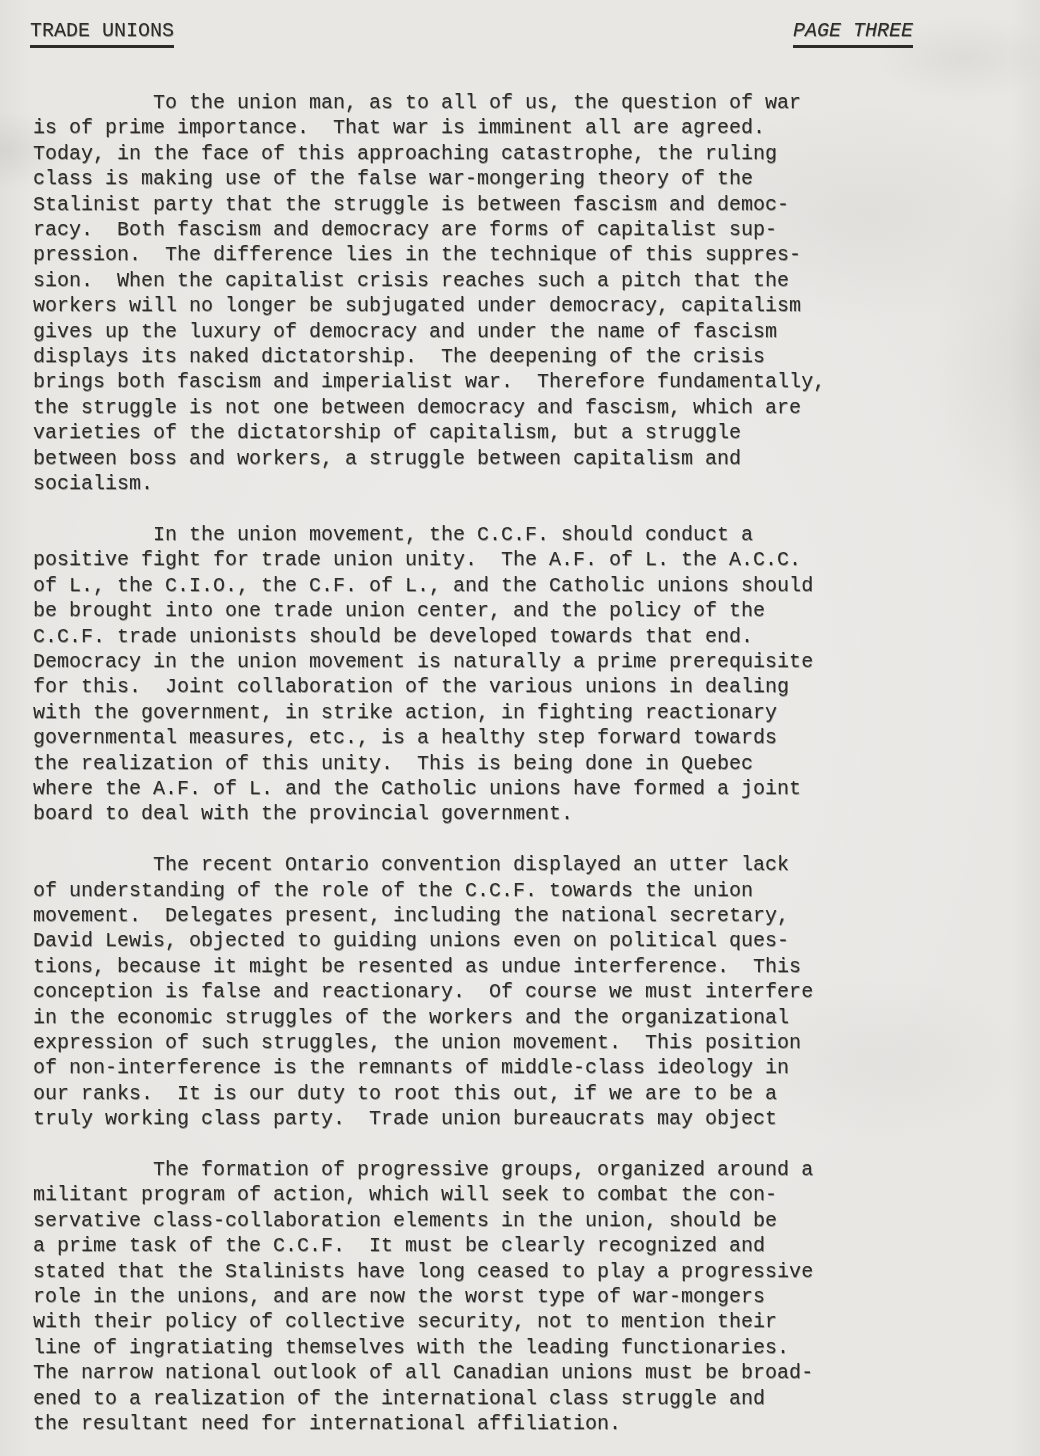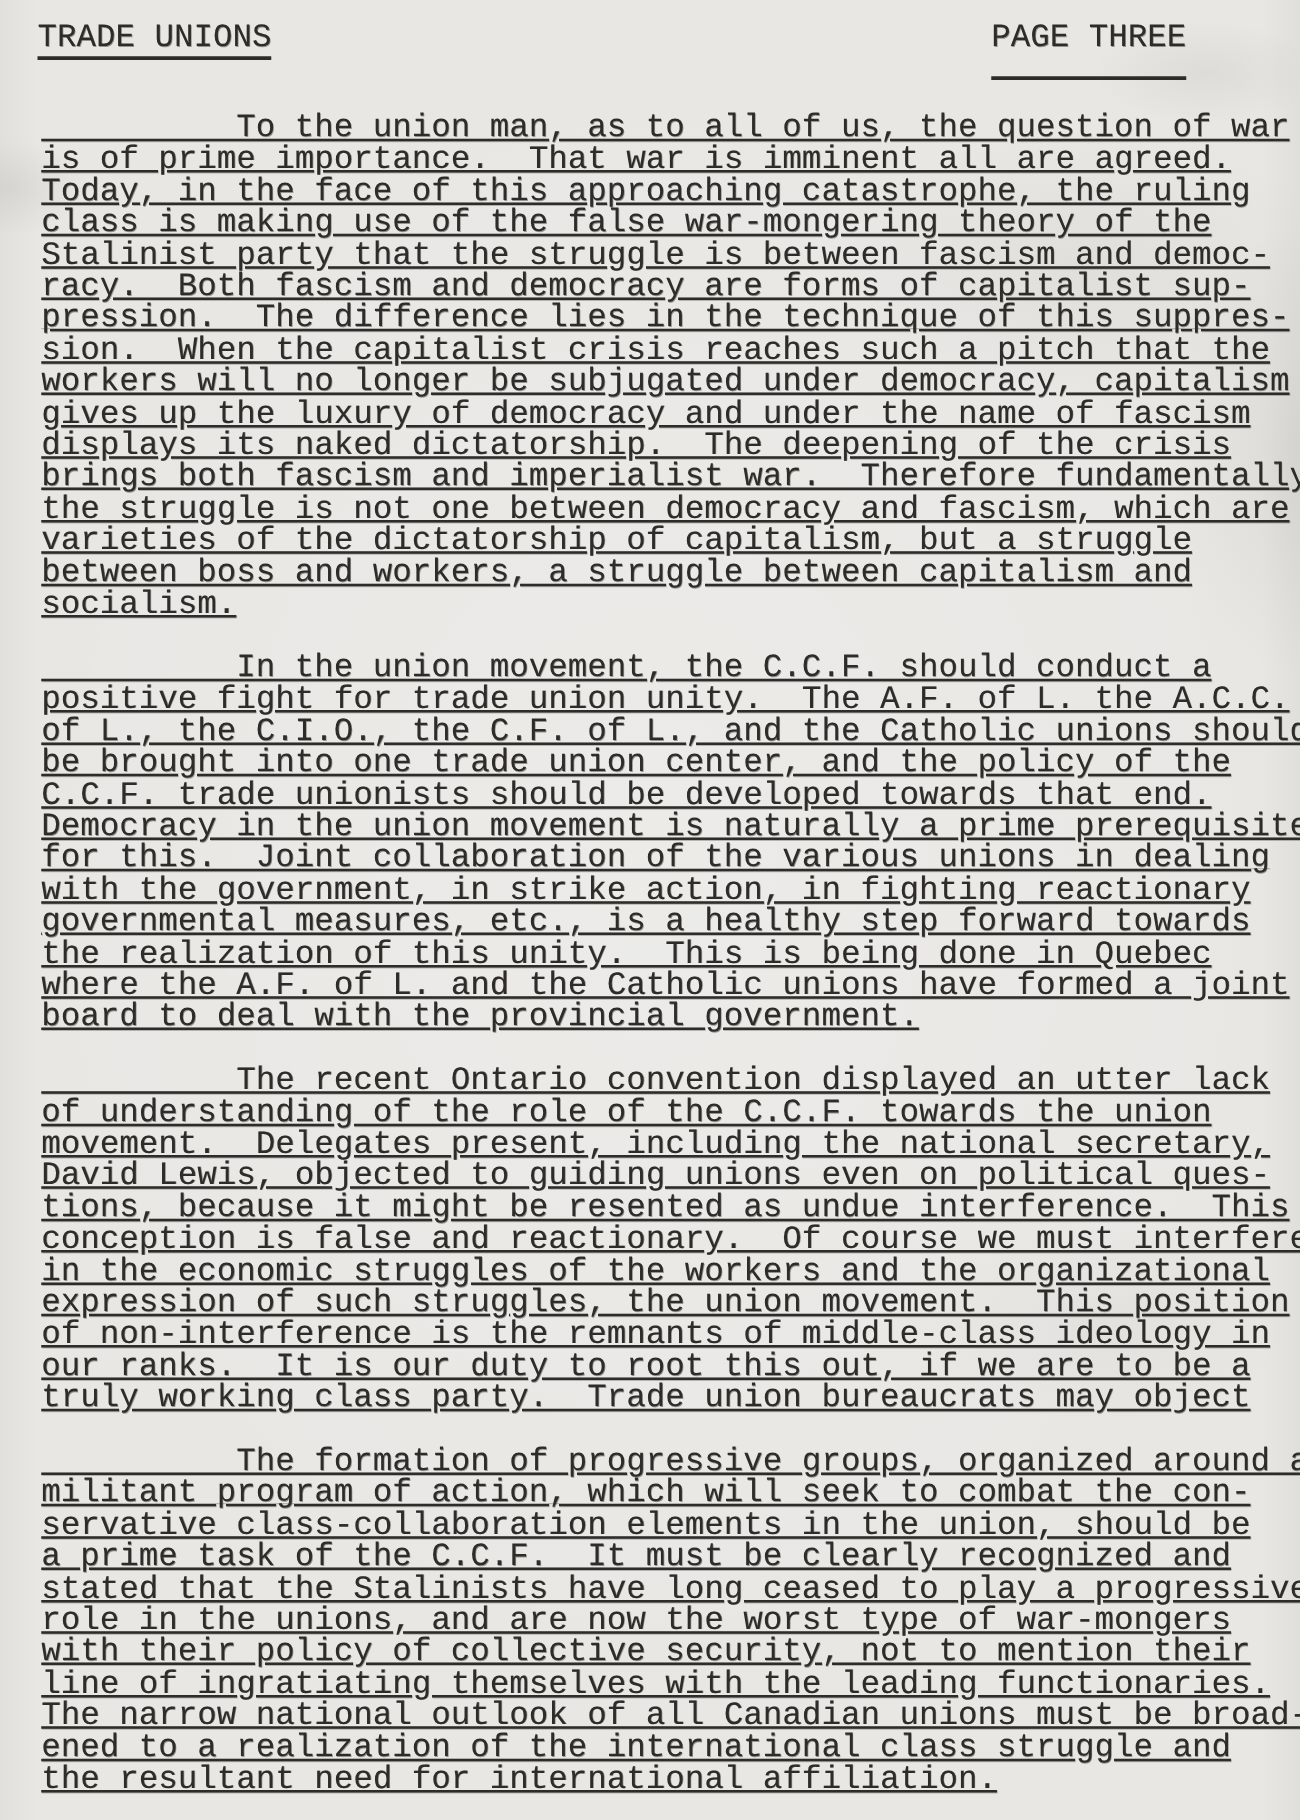--- a/index.html
+++ b/index.html
@@ -22,51 +22,51 @@
       radial-gradient(ellipse 220px 120px at 880px 1060px, rgba(70,70,65,0.04), transparent 70%),
       radial-gradient(ellipse 700px 900px at 520px 700px, rgba(255,255,255,0.18), transparent 75%),
       linear-gradient(90deg, rgba(90,90,85,0.05) 0%, rgba(0,0,0,0) 3%, rgba(0,0,0,0) 97%, rgba(90,90,85,0.06) 100%);
   }
   .page {
     position: absolute;
     inset: 0;
     color: var(--ink, #2e2c29);
   }
   .typed {
-    font-size: 26px;
+    font-size: 20px;
     line-height: 25.4px;
     letter-spacing: 0;
     text-shadow: 0.5px 0.5px 0.5px rgba(46,44,41,0.45);
   }
   .header-left {
     position: absolute;
     left: 30px;
     top: 18px;
     border-bottom: 3px solid currentColor;
     padding-bottom: 2px;
     white-space: pre;
   }
   .header-right {
     position: absolute;
     left: 793px;
     top: 18px;
     border-bottom: 3px solid currentColor;
-    padding-bottom: 18px;
+    padding-bottom: 2px;
     white-space: pre;
+    font-style: italic;
   }
   .doc-body {
     position: absolute;
     left: 33px;
     top: 90px;
     width: 1000px;
   }
   .doc-body p {
     margin: 0 0 25.4px 0;
     white-space: pre;
-    text-decoration: underline;
   }
   .doc-body p:last-child {
     margin-bottom: 0;
   }
 </style>
 </head>
 <body>
 
 <div class="page">
 

